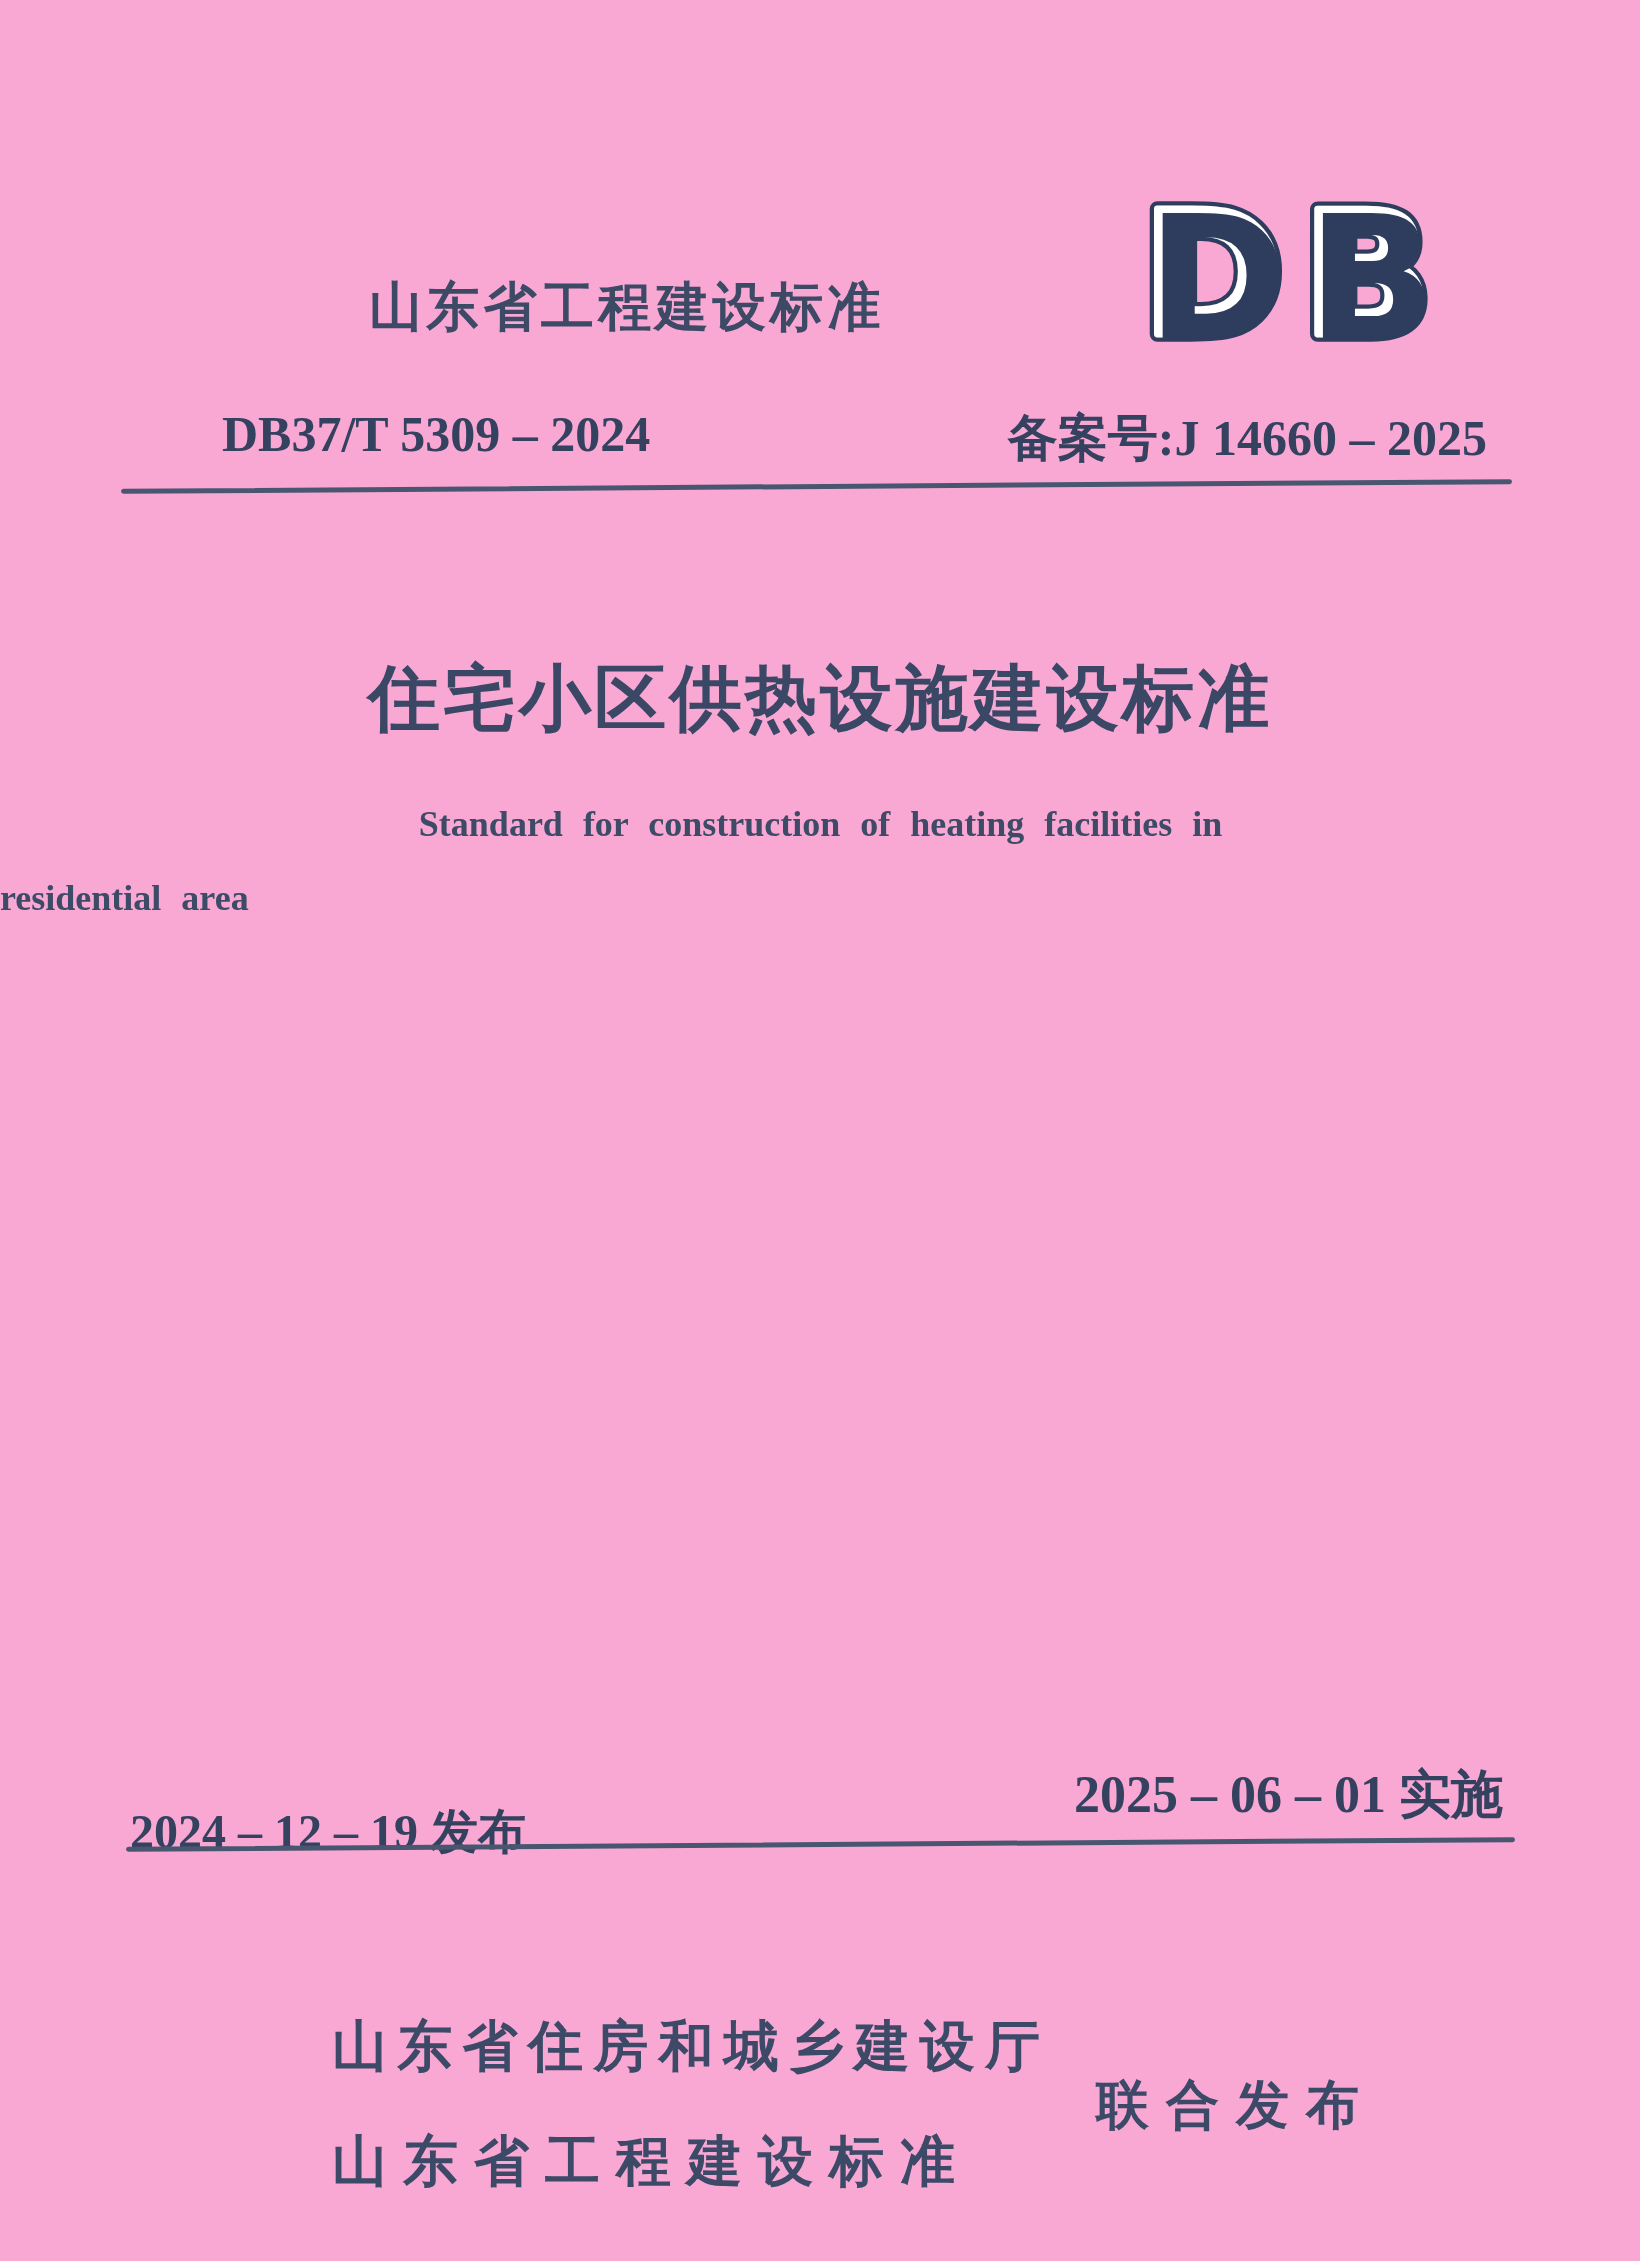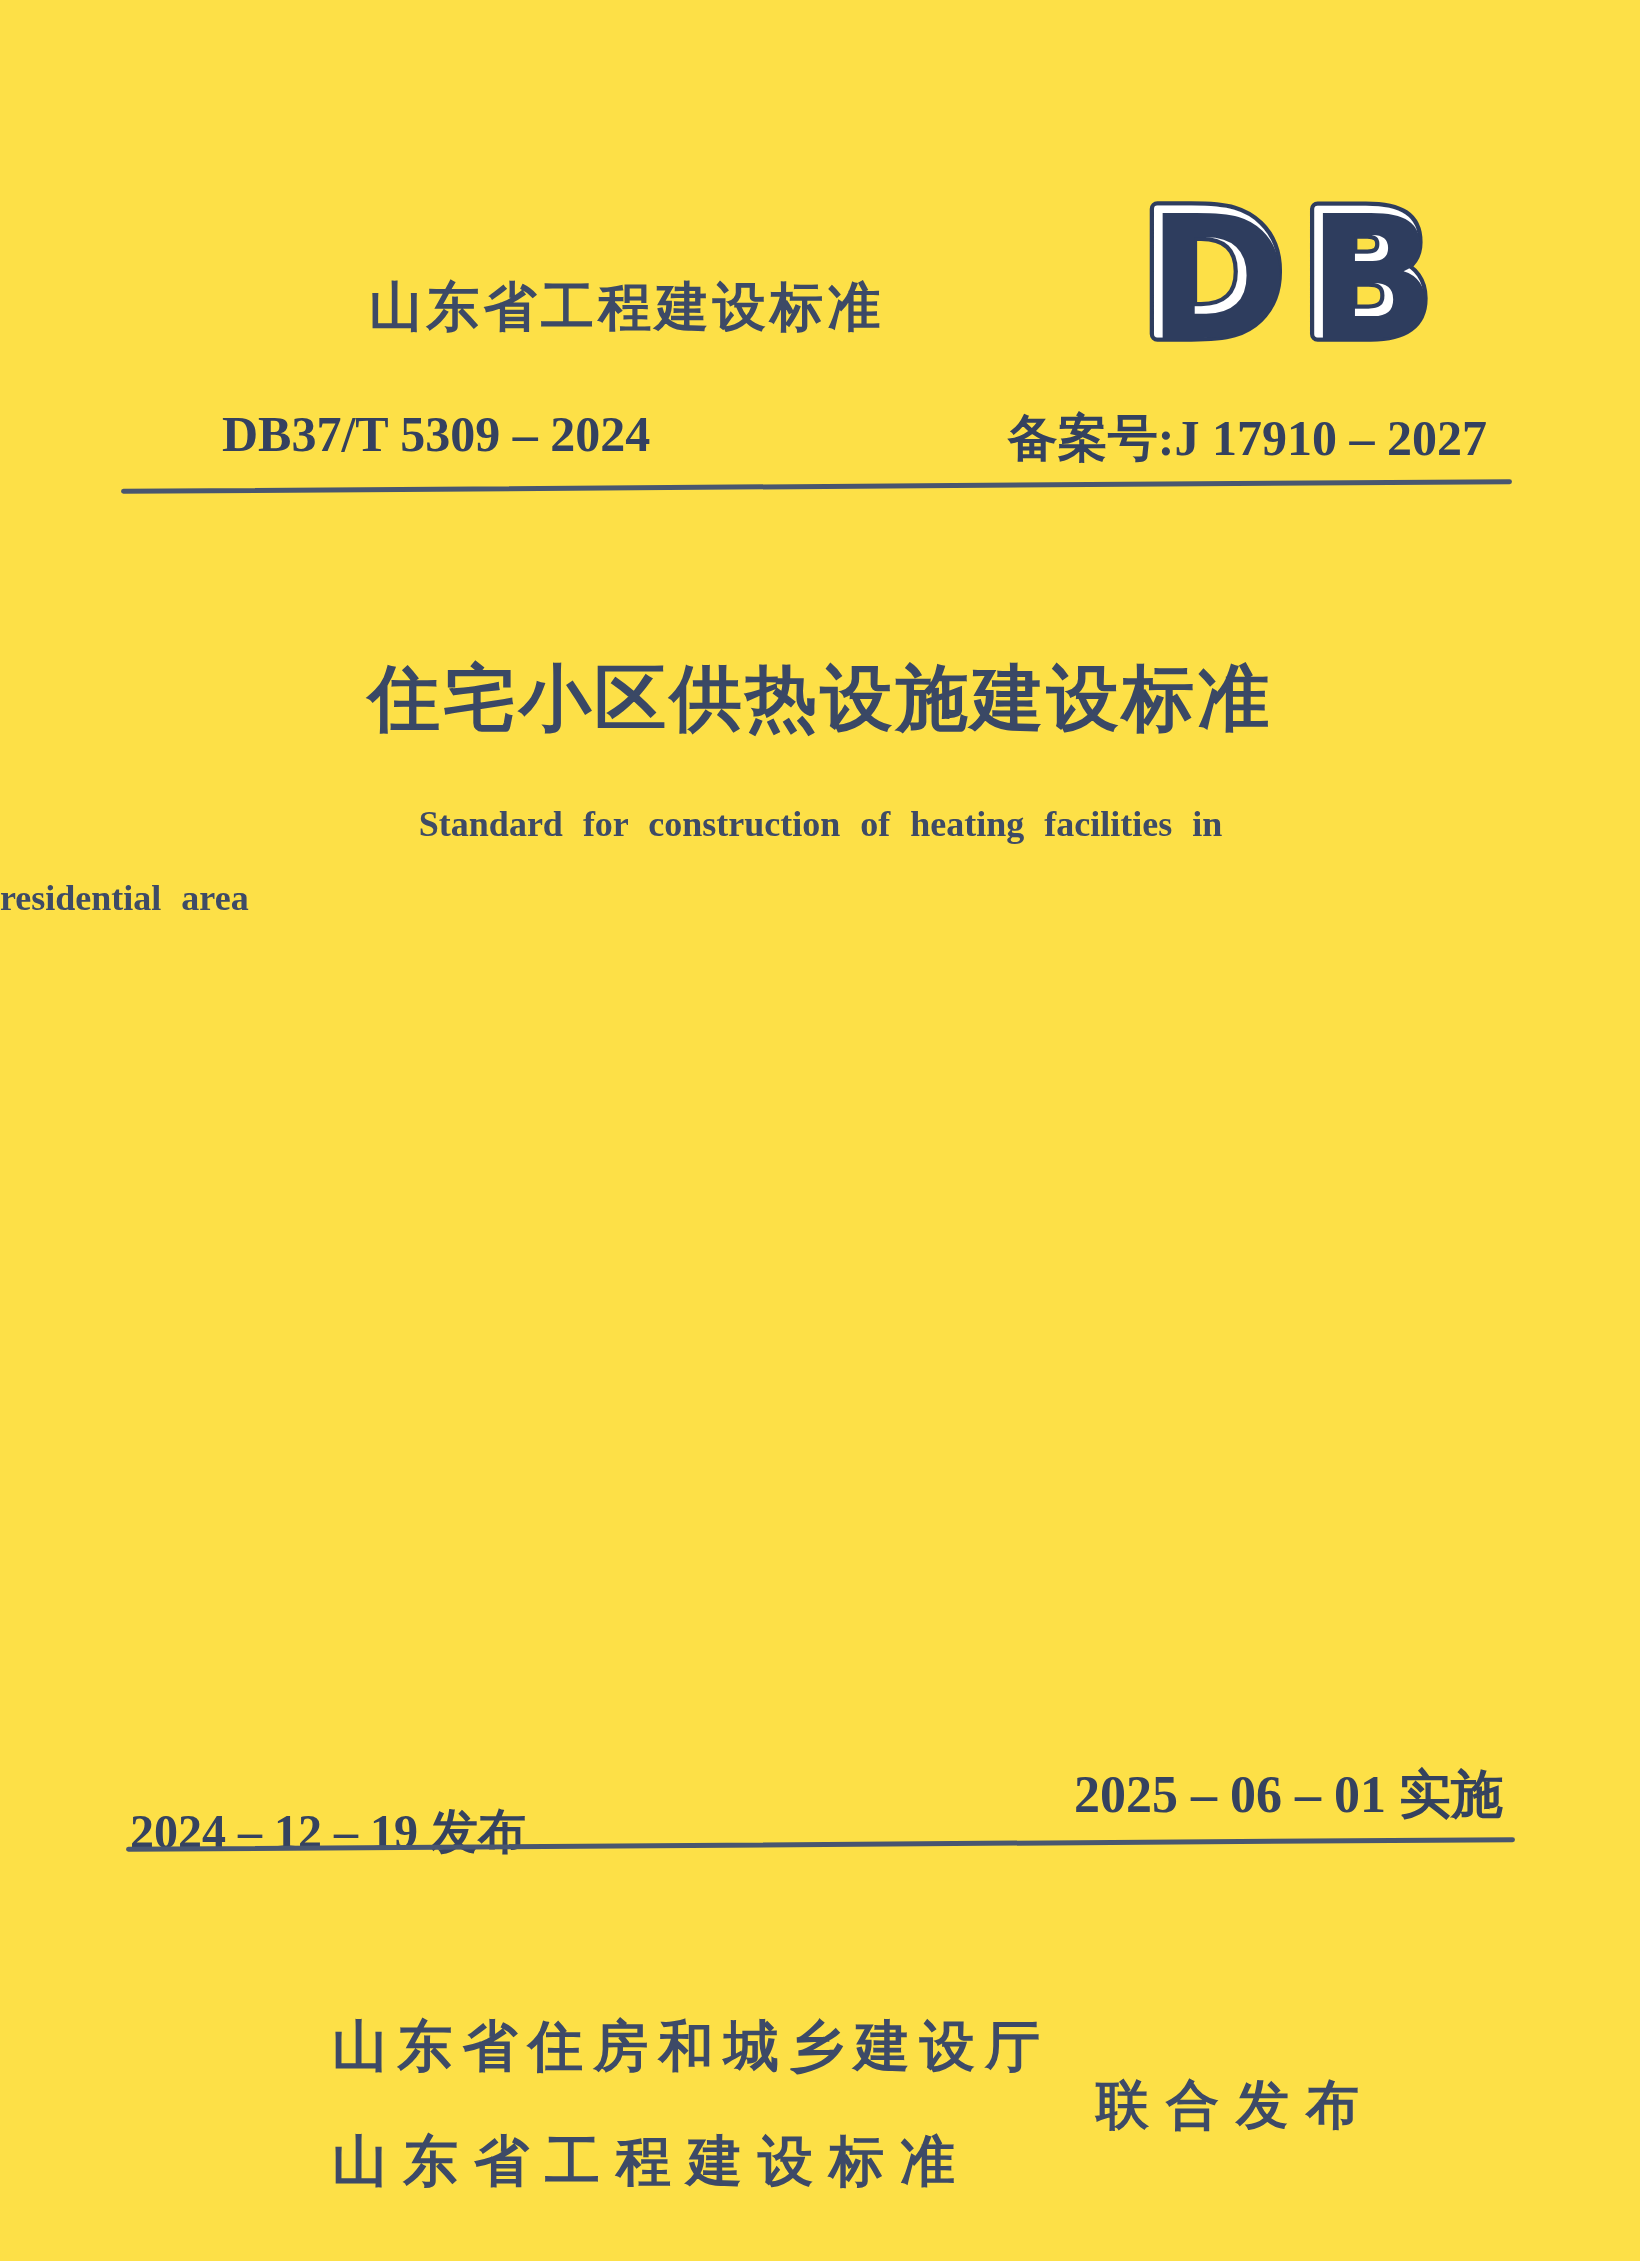--- a/index.html
+++ b/index.html
@@ -5,21 +5,21 @@
   html, body {
     margin: 0;
     padding: 0;
     background: #e8e8e8;
   }
   .page {
     position: relative;
     width: 1641px;
     height: 2261px;
     margin: 0 auto;
-    background: #fde047;
+    background: #f9a8d4;
     color: #3a4766;
     font-family: "Liberation Serif", serif;
     overflow: hidden;
   }
 
   
   .category-label {
     position: absolute;
     left: 369px;
     top: 272px;
@@ -183,21 +183,21 @@
 
     <text x="10" y="165" fill="#2e3d5e" stroke="#2e3d5e" stroke-width="18" stroke-linejoin="round" paint-order="stroke">DB</text>
 
     <text x="10" y="165" fill="#ffffff" stroke="#ffffff" stroke-width="8" stroke-linejoin="round" paint-order="stroke">DB</text>
 
     <text x="16" y="170" fill="#2e3d5e">DB</text>
   </svg>
 
   <div class="code-row-left">DB37/T 5309 – 2024</div>
 
-  <div class="code-row-right">备案号:J 17910 – 2027</div>
+  <div class="code-row-right">备案号:J 14660 – 2025</div>
 
   <div class="rule rule-top"></div>
 
   <div class="title-cn">住宅小区供热设施建设标准</div>
 
   <div class="title-en-1">Standard for construction of heating facilities in</div>
 
   <div class="title-en-2">residential area</div>
 
   <div class="date-issue">2024 – 12 – 19 发布</div>

